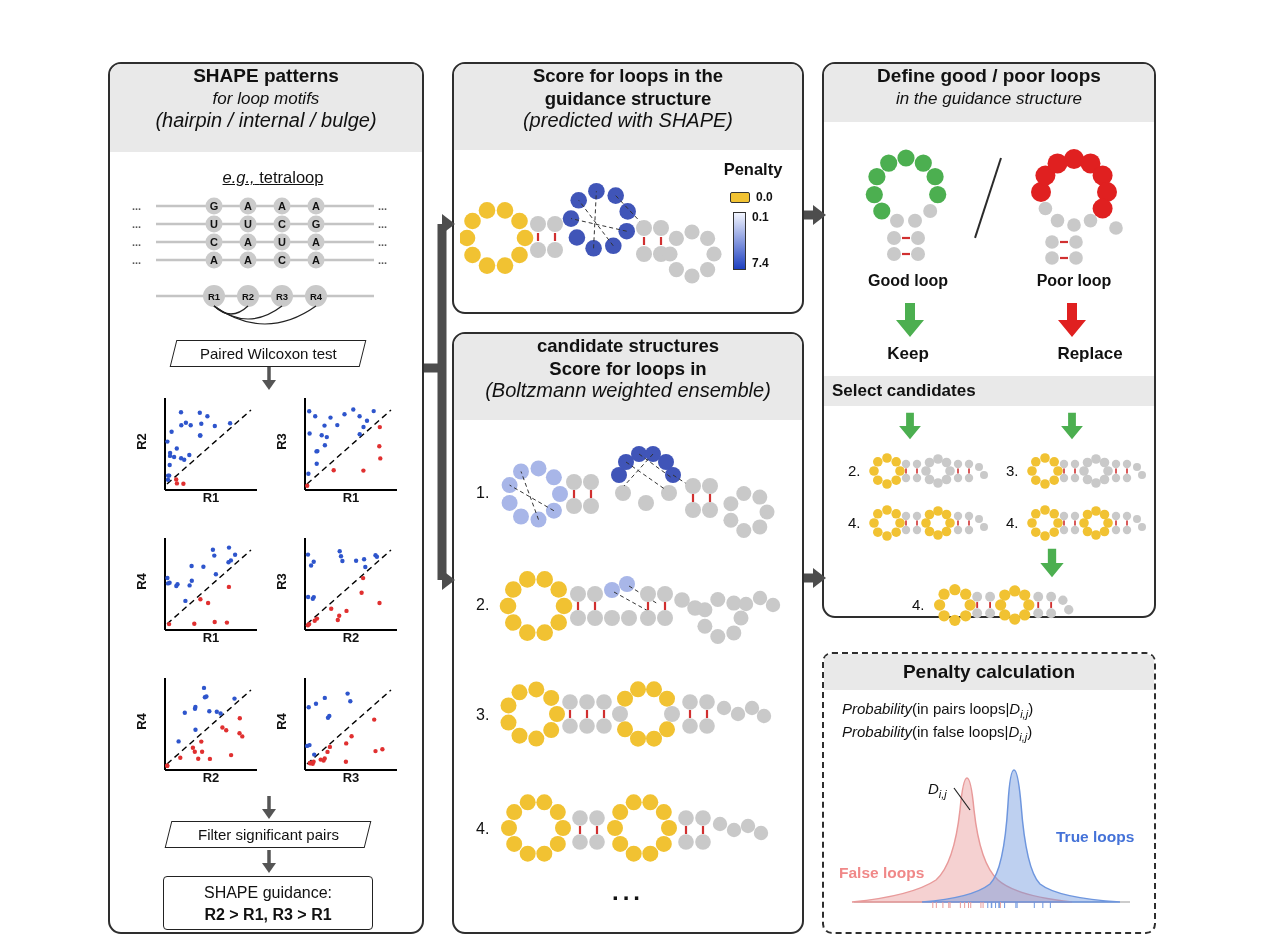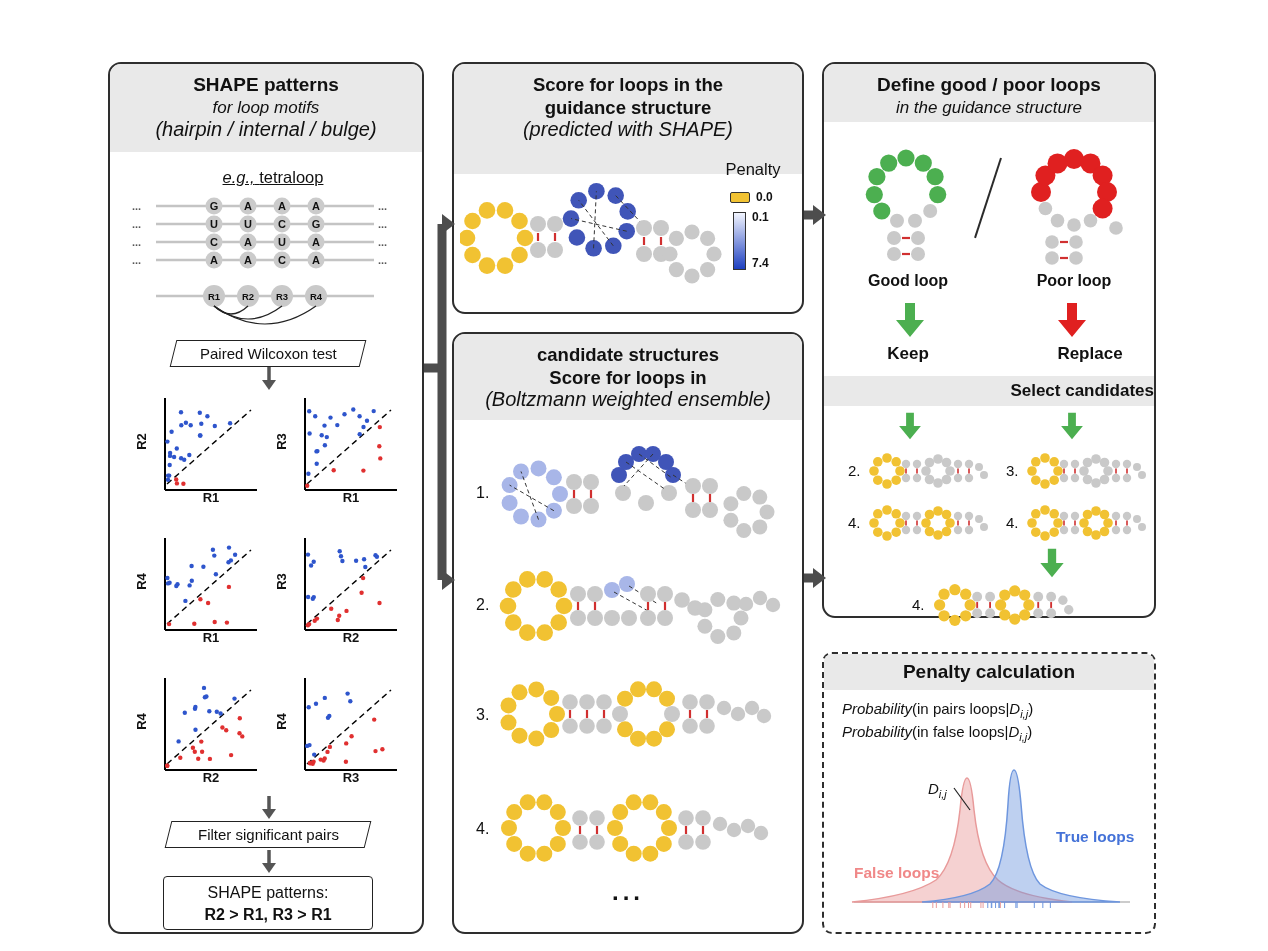--- a/index.html
+++ b/index.html
@@ -1,40 +1,40 @@
 <!DOCTYPE html>
 <html><head>
 <meta charset="utf-8">
 <style>
   *{box-sizing:border-box}
   body{margin:0;background:#fff}
   #canvas{position:relative;width:1268px;height:951px;font-family:"Liberation Sans",sans-serif;color:#111;background:#fff;overflow:hidden}
   .panel{position:absolute;border:2px solid #2e2e2e;border-radius:13px;background:#fff}
   .dashpanel{border-style:dashed;border-width:2.2px;border-radius:10px}
-  .ghdr{position:absolute;left:0;right:0;top:0;background:#e9e9e9;border-radius:11px 11px 0 0;text-align:center;padding-top:9px}
-  .gbar{position:absolute;left:0;right:0;background:#e9e9e9;text-align:right;font-weight:700;font-size:17px;padding:5px 0}
+  .ghdr{position:absolute;left:0;right:0;top:0;background:#e9e9e9;border-radius:11px 11px 0 0;text-align:center;}
+  .gbar{position:absolute;left:0;right:0;background:#e9e9e9;text-align:left;font-weight:700;font-size:17px;padding:5px 8px}
   .h1{font-size:19px;font-weight:700;line-height:24px}
   .h1m{font-size:18.5px;font-weight:700;line-height:23px}
   .h2{font-size:17px;font-style:italic;line-height:22px}
   .h3{font-size:20px;font-style:italic;line-height:21px}
   .lab{position:absolute}
   .center{text-align:center}
   .it{font-style:italic}
   .b{font-weight:700}
   svg.art,svg.darrow,svg.overlay{position:absolute}
   .splot{position:absolute;width:130px;height:118px}
   .splot svg{position:absolute;left:0;top:0}
   .ylab{position:absolute;left:-16px;top:40px;width:44px;text-align:center;transform:rotate(-90deg);font-weight:700;font-size:13px}
   .xlab{position:absolute;left:30px;top:96px;width:92px;text-align:center;font-weight:700;font-size:13px}
   .skewwrap{position:absolute;border:1.7px solid #222;background:#fff;transform:skewX(-14deg);display:flex;align-items:center;justify-content:center}
   .skewin{transform:skewX(14deg);font-size:15px;white-space:nowrap}
   #result-box{position:absolute;border:1.7px solid #222;border-radius:4px;text-align:center;padding-top:5px;font-size:16px;line-height:22px;background:#fff}
   .numlab{position:absolute;font-size:16px}
   .fat-arrow{position:absolute;line-height:0}
-  .legend-title{position:absolute;font-size:16.5px;font-weight:400;text-align:center}
+  .legend-title{position:absolute;font-size:16.5px;font-weight:700;text-align:center}
   .legend-val{position:absolute;font-size:12px;font-weight:700}
   #legend-swatch{position:absolute;width:20px;height:11px;border:1.5px solid #333;border-radius:2px}
   #legend-grad{position:absolute;width:13px;height:58px;border:1px solid #333}
   .prob{position:absolute;font-size:15px;white-space:nowrap}
   .prob sub{font-size:11px}
   .dist-lab{position:absolute;font-weight:700;font-size:15.5px}
   .d-lab{position:absolute;font-size:15px}
   .d-lab sub{font-size:11px}
   #slash{position:absolute;width:2.2px;background:#2b2b2b;transform:rotate(18deg)}
 </style>
@@ -334,27 +334,27 @@
         <polygon points="2,13 16,13 9,23" fill="#555"></polygon>
       </svg>
     <div class="skewwrap" style="left:58px;top:757px;width:200px;height:27px">
       <div class="skewin">Filter significant pairs</div>
     </div>
     <svg class="darrow" style="left:150px;top:786px" width="18" height="24" viewBox="0 0 18 24">
         <line x1="9" y1="0" x2="9" y2="14" stroke="#555" stroke-width="3.5"></line>
         <polygon points="2,13 16,13 9,23" fill="#555"></polygon>
       </svg>
     <div id="result-box" style="left:53px;top:812px;width:210px;height:54px">
-      <div>SHAPE patterns:</div>
+      <div>SHAPE guidance:</div>
       <div class="b">R2 &gt; R1, R3 &gt; R1</div>
     </div>
   </div>
 
   <div class="panel" style="left:452px;top:62px;width:352px;height:252px">
-    <div class="ghdr" style="height:110px">
+    <div class="ghdr" style="height:86px">
       <div class="h1m">Score for loops in the</div>
       <div class="h1m">guidance structure</div>
       <div class="h3">(predicted with SHAPE)</div>
     </div>
     <svg class="art" id="guidance-art" style="left:6px;top:100px" width="280" height="145" viewBox="0 0 280 145">
         <circle cx="65.0" cy="74.0" r="8.3" fill="#F1C232"></circle>
         <circle cx="59.5" cy="91.0" r="8.3" fill="#F1C232"></circle>
         <circle cx="45.0" cy="101.6" r="8.3" fill="#F1C232"></circle>
         <circle cx="27.0" cy="101.6" r="8.3" fill="#F1C232"></circle>
         <circle cx="12.5" cy="91.0" r="8.3" fill="#F1C232"></circle>
@@ -850,21 +850,21 @@
         <line x1="185.10546441422775" y1="150" x2="185.10546441422775" y2="156" stroke="#6E96DE" stroke-width="1"></line>
         <line x1="167.2247686178889" y1="150" x2="167.2247686178889" y2="156" stroke="#6E96DE" stroke-width="1"></line>
         <line x1="218.34595783613622" y1="150" x2="218.34595783613622" y2="156" stroke="#6E96DE" stroke-width="1"></line>
         <line x1="163.56501956935972" y1="150" x2="163.56501956935972" y2="156" stroke="#6E96DE" stroke-width="1"></line>
         <line x1="210.83346966654062" y1="150" x2="210.83346966654062" y2="156" stroke="#6E96DE" stroke-width="1"></line>
         <line x1="159.30937820114195" y1="150" x2="159.30937820114195" y2="156" stroke="#6E96DE" stroke-width="1"></line>
         <line x1="155.7743039552588" y1="150" x2="155.7743039552588" y2="156" stroke="#6E96DE" stroke-width="1"></line>
         <line x1="122" y1="36" x2="138" y2="58" stroke="#222" stroke-width="1.2"></line>
       </svg>
     <div class="d-lab" style="left:104px;top:126px"><span class="it">D</span><sub class="it">i,j</sub></div>
-    <div class="dist-lab" style="left: 30px; top: 210px; color: rgb(240, 136, 136);">False loops</div>
+    <div class="dist-lab" style="left: 15px; top: 210px; color: rgb(240, 136, 136);">False loops</div>
     <div class="dist-lab" style="left: 232px; top: 174px; color: rgb(68, 114, 216);">True loops</div>
   </div>
 
   <svg class="overlay" id="connector-arrows" width="1268" height="951" viewBox="0 0 1268 951" style="left:0;top:0;pointer-events:none">
       <line x1="424" y1="368" x2="446" y2="368" stroke="#4D4D4D" stroke-width="9"></line>
       <line x1="442" y1="224" x2="442" y2="580" stroke="#4D4D4D" stroke-width="9"></line>
       <line x1="804" y1="215" x2="814" y2="215" stroke="#4D4D4D" stroke-width="9"></line>
       <line x1="804" y1="578" x2="814" y2="578" stroke="#4D4D4D" stroke-width="9"></line>
       <polygon points="442,214 442,234 455,224" fill="#4D4D4D"></polygon>
       <polygon points="442,570 442,590 455,580" fill="#4D4D4D"></polygon>

